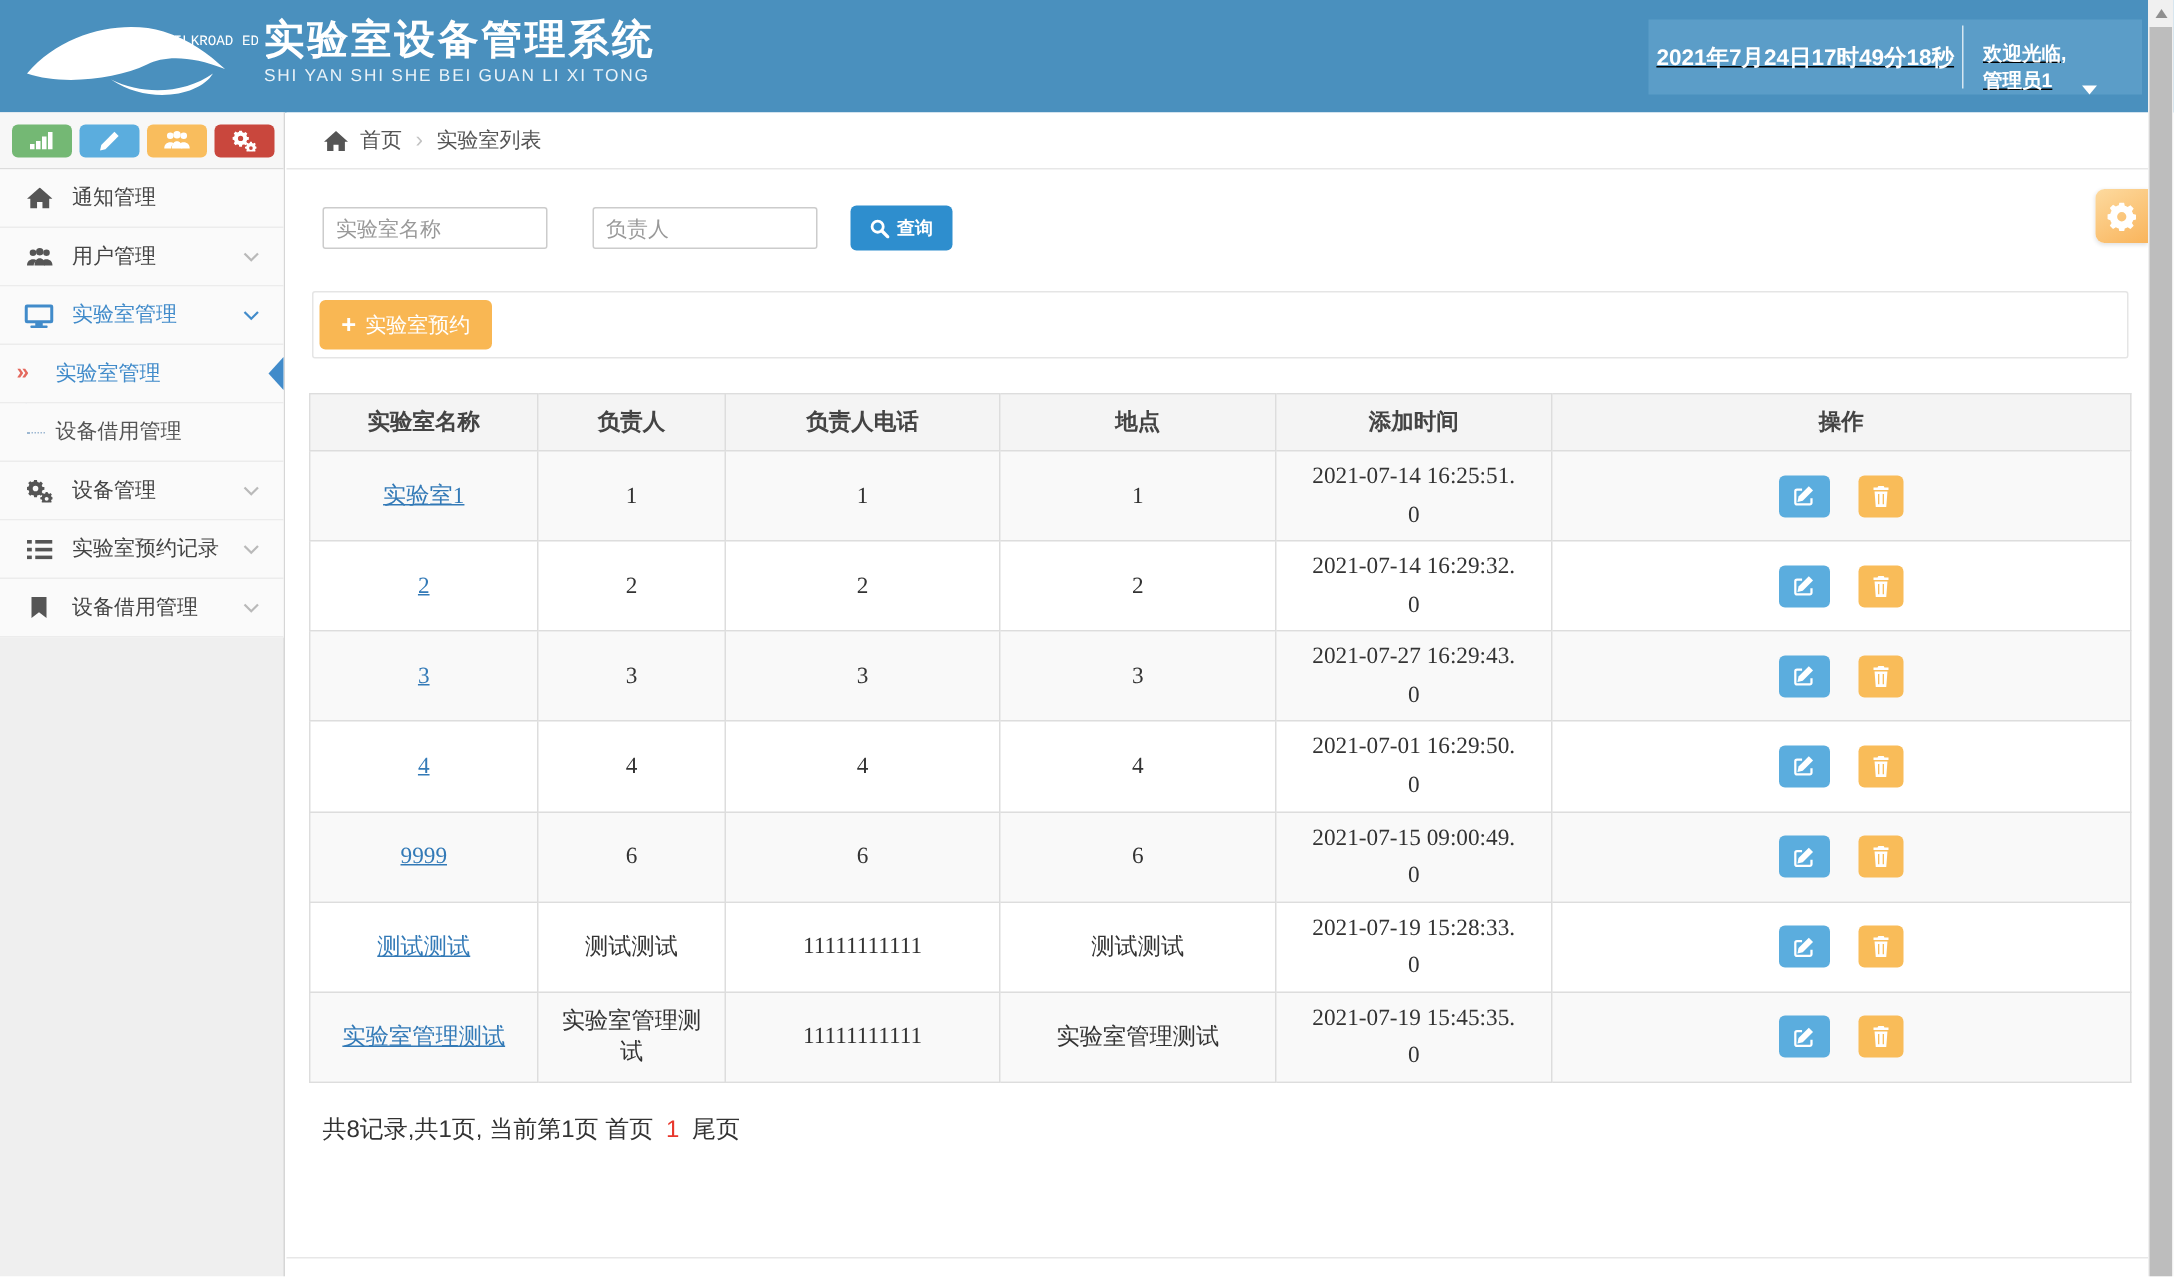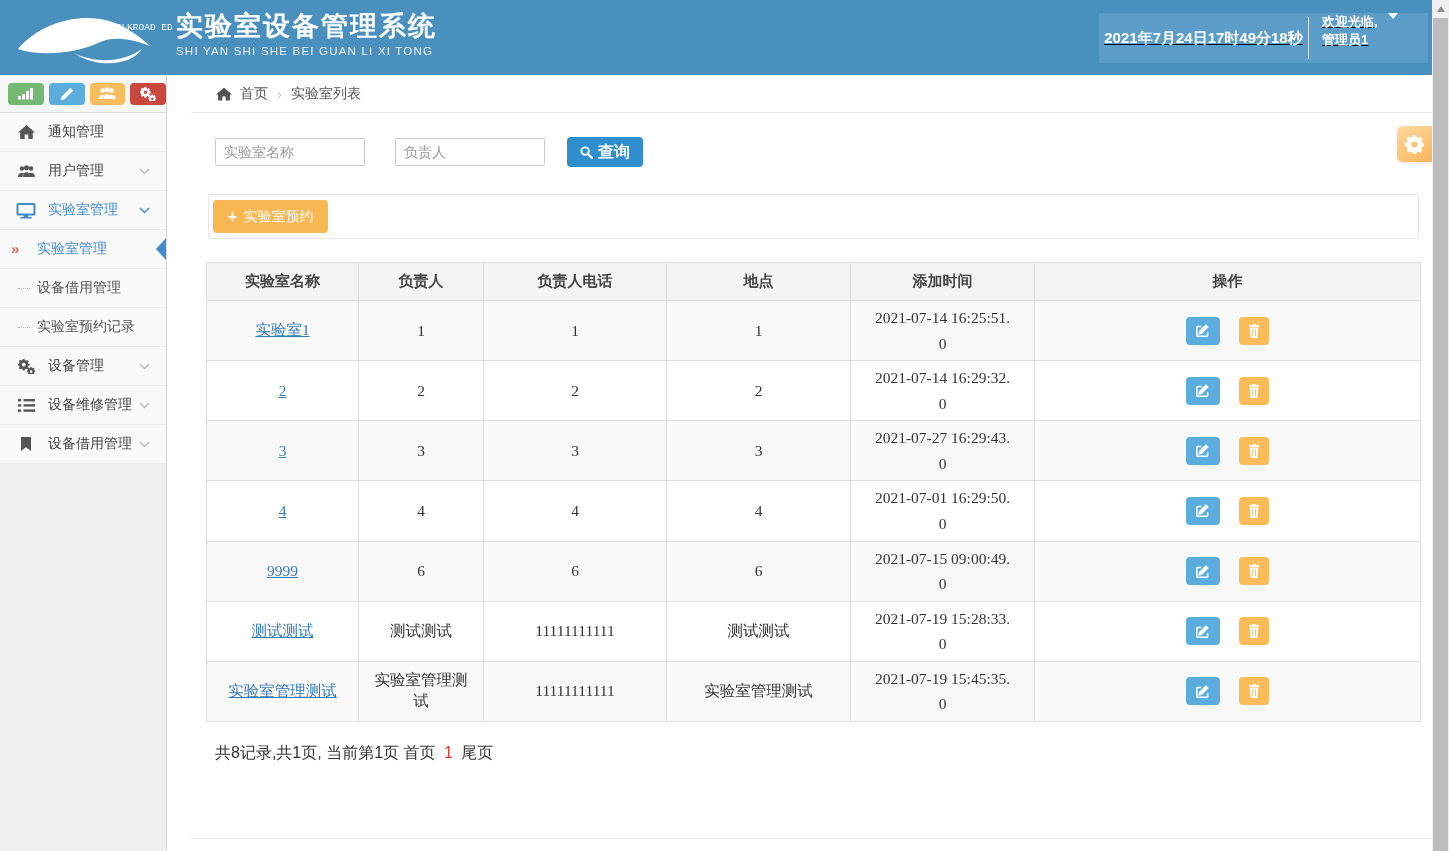--- a/index.html
+++ b/index.html
@@ -21,32 +21,32 @@
   .header-right {
     position: absolute; right: 21px; top: 13px; height: 50px;
     background: var(--header_box_bg, #5b9dc8); display: flex; align-items: stretch; text-decoration: underline;
   }
   .datetime {
     width: 209px; display: flex; align-items: center; justify-content: center;
     color: #fff; font-size: 15px; font-weight: bold;
   }
   .hr-divider { width: 1px; background: rgba(255,255,255,.75); margin: 4px 0; }
   .user-menu {
-    width: 119px; display: flex; align-items: flex-start; padding-left: 13px; cursor: pointer;
+    width: 119px; display: flex; align-items: flex-end; padding-left: 13px; cursor: pointer;
   }
   .user-text { color: #fff; font-size: 13px; line-height: 18px; font-weight: bold; }
   .caret-down {
     width: 0; height: 0; margin-left: 10px;
     border-left: 5px solid transparent; border-right: 5px solid transparent;
     border-top: 6px solid #fff;
   }
 
   
   .sidebar {
-    position: absolute; left: 0; top: 75px; width: 167px; bottom: 0;
+    position: absolute; left: 0; top: 75px; width: 190px; bottom: 0;
     background: #efefef; border-right: 1px solid #d6d6d6;
   }
   .shortcuts {
     height: 38px; background: #f7f7f7; border-bottom: 1px solid #dcdcdc;
     display: flex; align-items: center; gap: 5px; padding-left: 8px;
   }
   .shortcut {
     width: 40px; height: 22px; border-radius: 4px; border: none; cursor: pointer;
     display: flex; align-items: center; justify-content: center; color: #fff; padding: 0;
   }
@@ -106,21 +106,21 @@
   }
   .search-row { display: flex; align-items: center; margin: 24px 0 0 24px; }
   .search-input {
     width: 150px; height: 28px; border: 1px solid #ccc; border-radius: 2px;
     padding: 0 8px; font-size: 14px; color: #555; outline: none;
   }
   .search-input::placeholder { color: #999; }
   .search-input + .search-input { margin-left: 30px; }
   .query-btn {
     margin-left: 22px; height: 30px; padding: 0 13px; border: none; border-radius: 4px;
-    background: var(--query_btn, #2e8ece); color: #fff; font-size: 16px; font-weight: bold;
+    background: var(--query_btn, #2e8ece); color: #fff; font-size: 12px; font-weight: bold;
     display: flex; align-items: center; gap: 5px; cursor: pointer;
   }
   .add-panel {
     margin: 27px 13px 0 17px; border: 1px solid #e5e5e5; border-radius: 2px;
     padding: 5px 0 5px 4px; height: 45px;
   }
   .add-btn {
     width: 115px; height: 33px; border: none; border-radius: 4px;
     background: var(--add_btn, #f9b753); color: #fff; font-size: 14px;
     display: flex; align-items: center; justify-content: center; gap: 6px; cursor: pointer;
@@ -273,24 +273,20 @@
     <div class="submenu">
       <div class="sub-item active">
         <span class="marker">»</span>
         <span>实验室管理</span>
         <span class="active-tri"></span>
       </div>
       <div class="sub-item">
         <span class="connector"></span>
         <span>设备借用管理</span>
       </div>
-      <div class="sub-item">
-        <span class="connector"></span>
-        <span>实验室预约记录</span>
-      </div>
     </div>
     <div class="menu-item">
       <span class="mi-icon">
         <svg width="17" height="15" viewBox="0 0 18 16" fill="currentColor">
           <path fill-rule="evenodd" d="M5 0h2l.3 1.4a4.8 4.8 0 0 1 1.3.5l1.2-.8 1.4 1.4-.8 1.2c.2.4.4.8.5 1.3L12.3 5v2l-1.4.3a4.8 4.8 0 0 1-.5 1.3l.8 1.2-1.4 1.4-1.2-.8c-.4.2-.8.4-1.3.5L7 12.3H5l-.3-1.4a4.8 4.8 0 0 1-1.3-.5l-1.2.8L.8 9.8l.8-1.2a4.8 4.8 0 0 1-.5-1.3L-.3 7V5l1.4-.3c.1-.5.3-.9.5-1.3l-.8-1.2L2.2.8l1.2.8c.4-.2.8-.4 1.3-.5zM6 4a2 2 0 1 0 0 4 2 2 0 0 0 0-4z"></path>
           <path fill-rule="evenodd" d="M13.2 8.5h1.4l.2 1a3.4 3.4 0 0 1 .9.4l.9-.6 1 1-.6.9c.2.3.3.6.4.9l1 .2v1.4l-1 .2a3.4 3.4 0 0 1-.4.9l.6.9-1 1-.9-.6c-.3.2-.6.3-.9.4l-.2 1h-1.4l-.2-1a3.4 3.4 0 0 1-.9-.4l-.9.6-1-1 .6-.9a3.4 3.4 0 0 1-.4-.9l-1-.2v-1.4l1-.2c.1-.3.2-.6.4-.9l-.6-.9 1-1 .9.6c.3-.2.6-.3.9-.4zM13.9 12a1.4 1.4 0 1 0 0 2.8 1.4 1.4 0 0 0 0-2.8z"></path>
         </svg>
       </span>
       <span>设备管理</span>
       <span class="chev">
@@ -303,21 +299,21 @@
       <span class="mi-icon">
         <svg width="17" height="13" viewBox="0 0 17 13" fill="currentColor">
           <rect x="0" y="0" width="3.2" height="2.4"></rect>
             <rect x="5.5" y="0" width="11.5" height="2.4"></rect>
           <rect x="0" y="5.2" width="3.2" height="2.4"></rect>
             <rect x="5.5" y="5.2" width="11.5" height="2.4"></rect>
           <rect x="0" y="10.4" width="3.2" height="2.4"></rect>
             <rect x="5.5" y="10.4" width="11.5" height="2.4"></rect>
         </svg>
       </span>
-      <span>设备维修管理</span>
+      <span>实验室预约记录</span>
       <span class="chev">
         <svg width="11" height="7" viewBox="0 0 11 7">
             <polyline points="1,1 5.5,5.5 10,1" fill="none" stroke="currentColor" stroke-width="1.5"></polyline>
           </svg>
       </span>
     </div>
     <div class="menu-item">
       <span class="mi-icon">
         <svg width="12" height="14" viewBox="0 0 12 14" fill="currentColor">
             <path d="M1 0h10v14L6 10.2 1 14z"></path>

